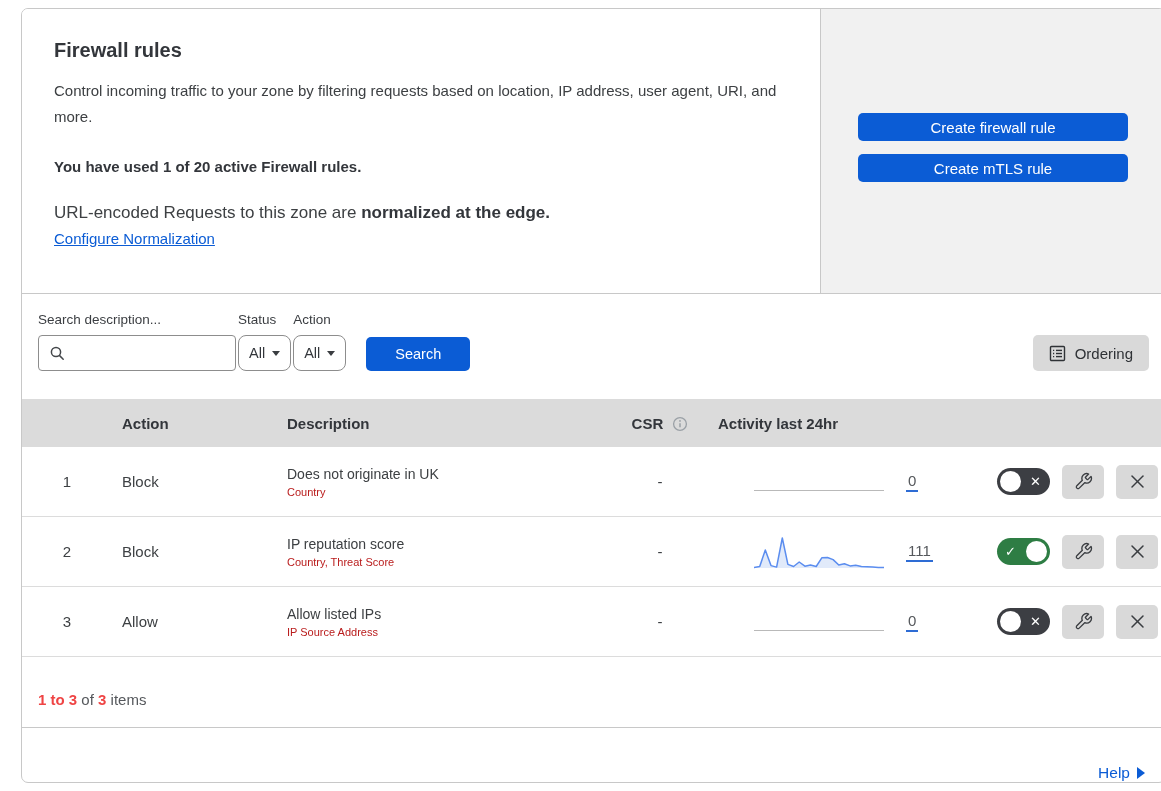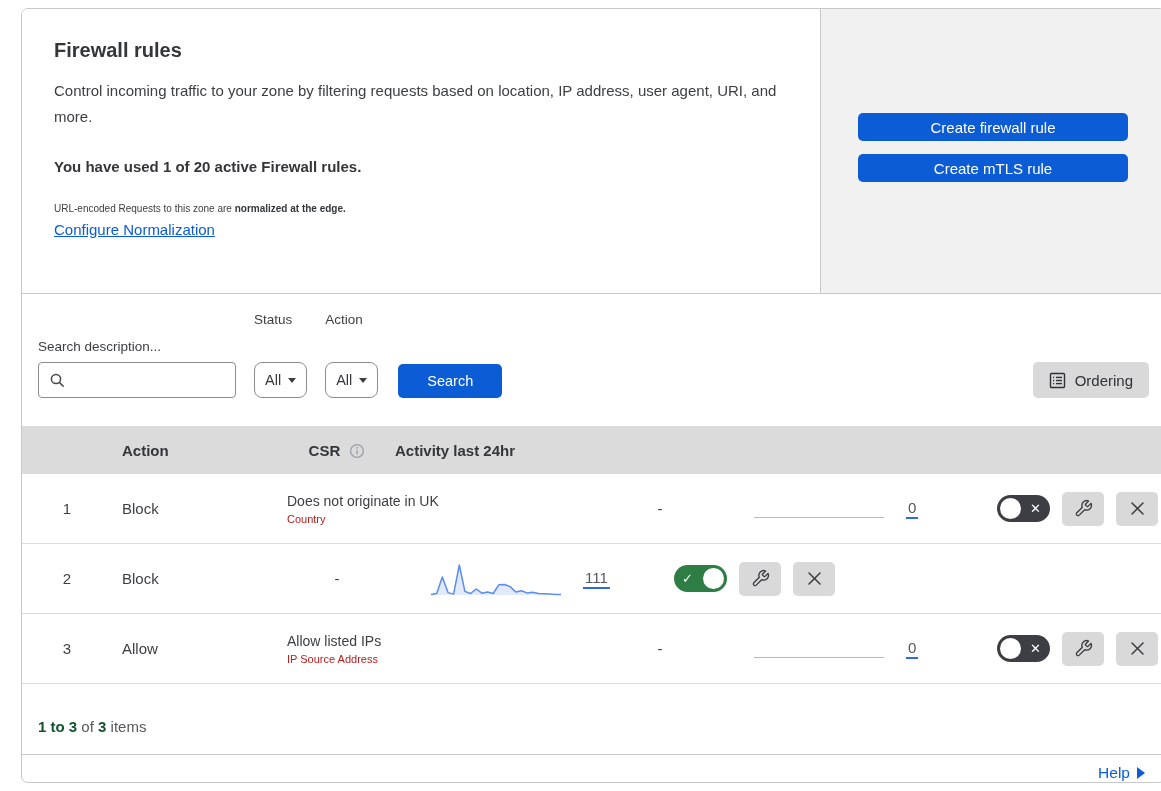--- a/index.html
+++ b/index.html
@@ -8,21 +8,21 @@
   .card { position:absolute; left:21px; top:8px; width:1145px; height:775px;
     background:#fff; border:1px solid #c8c8c8; border-radius:7px; overflow:hidden;
     display:flex; flex-direction:column; }
 
   
   .header-region { display:flex; height:285px; border-bottom:1px solid #c8c8c8; flex:none; }
   .header-left { flex:1; padding:30px 36px 0 32px; background:#fff; }
   .page-title { font-size:20px; font-weight:700; color:#33363b; margin-bottom:16px; }
   .desc { font-size:15px; line-height:1.75; max-width:740px; color:#3d4043; }
   .usage { font-size:15px; font-weight:700; color:#33363b; margin-top:27px; }
-  .norm { font-size:10px; margin-top:28px; color:#3d4043; }
+  .norm { font-size:17px; margin-top:28px; color:#3d4043; }
   .norm b { color:#33363b; }
   .link { color:#0b5cd5; text-decoration:underline; font-size:15px; cursor:pointer; }
   .norm-link { display:inline-block; margin-top:7px; }
   .header-right { width:345px; flex:none; background:#f1f1f1; border-left:1px solid #c8c8c8;
     display:flex; flex-direction:column; align-items:center; }
   .btn-primary { width:270px; height:28px; background:#0b5cd5; color:#fff; border:none;
     border-radius:5px; font-size:15px; font-family:inherit; cursor:pointer; }
   .btn-create-fw { margin-top:104px; }
   .btn-create-mtls { margin-top:13px; }
 
@@ -32,21 +32,21 @@
   .flabel { font-size:13.5px; color:#3b3e42; margin-bottom:8px; }
   .search-box { width:198px; height:36px; border:1px solid #8d8d8d; border-radius:4px;
     display:flex; align-items:center; padding-left:10px; background:#fff; }
   .search-box input { border:none; outline:none; flex:1; height:30px; margin-left:6px;
     font-size:14px; font-family:inherit; background:transparent; }
   .select-box { height:36px; border:1px solid #8d8d8d; border-radius:8px; background:#fff;
     display:flex; align-items:center; padding:0 10px; gap:7px; font-size:14.5px;
     color:#33363b; cursor:pointer; }
   .caret-down { width:0; height:0; border-left:4.5px solid transparent;
     border-right:4.5px solid transparent; border-top:5.5px solid #3a3d41; }
-  .gap18 { margin-left:18px;gap:27px; }
+  .gap18 { margin-left:2px; }
   .btn-search { width:104px; height:34px; margin-left:20px; background:#0b5cd5; color:#fff;
     border:none; border-radius:5px; font-size:14.5px; font-family:inherit; cursor:pointer; }
   .filter-spacer { flex:1; }
   .btn-ordering { height:36px; padding:0 16px; background:#d9d9d9; border:none; border-radius:5px;
     display:flex; align-items:center; gap:9px; font-size:15px; color:#2f3236;
     font-family:inherit; cursor:pointer; }
 
   
   .tbl-header { display:flex; align-items:center; height:48px; background:#dbdbdb;
     font-size:15px; font-weight:700; color:#33363b; flex:none; }
@@ -78,21 +78,21 @@
     font-size:13px; font-weight:700; line-height:1; }
   .toggle.off .t-glyph { right:9px; }
   .toggle.on  .t-glyph { left:8px; }
 
   .icon-btn { width:42px; height:34px; background:#d9d9d9; border:none; border-radius:5px;
     display:flex; align-items:center; justify-content:center; cursor:pointer; flex:none; }
 
   
   .count-bar { height:70px; display:flex; align-items:center; padding:14px 16px 0 16px;
     font-size:15px; color:#55585c; flex:none; }
-  .count-bar b { color:#14532d;text-align:right; }
+  .count-bar b { color:#ef4444;text-align:right; }
   .help-bar { border-top:1px solid #c8c8c8; flex:1; display:flex; align-items:flex-end;
     justify-content:flex-end; padding-right:20px; }
   .help-link { display:flex; align-items:center; gap:7px; color:#0b5cd5; font-size:15.5px;
     cursor:pointer; }
   .tri-right { width:0; height:0; border-top:6px solid transparent;
     border-bottom:6px solid transparent; border-left:8px solid #0b5cd5; }
   svg { display:block; }
 </style>
 </head>
 <body>
@@ -154,20 +154,21 @@
             <line x1="7" y1="11.6" x2="13" y2="11.6" stroke="#2f3236" stroke-width="1.4"></line>
           </svg>
       </span>
       <span>Ordering</span>
     </button>
   </div>
 
   <div class="tbl-header">
     <div class="col-num"></div>
     <div class="col-action">Action</div>
+    <div class="col-desc">Description</div>
     <div class="col-csr">
       <span>CSR</span>
       <span style="display:inline-block;vertical-align:-3px;margin-left:5px;">
         <svg width="16" height="16" viewBox="0 0 16 16">
             <circle cx="8" cy="8" r="6.4" fill="none" stroke="#9aa0a6" stroke-width="1.3"></circle>
             <line x1="8" y1="7.2" x2="8" y2="11.2" stroke="#9aa0a6" stroke-width="1.5"></line>
             <circle cx="8" cy="4.9" r="0.9" fill="#9aa0a6"></circle>
           </svg>
       </span>
     </div>
@@ -206,20 +207,24 @@
               <line x1="13" y1="2" x2="2" y2="13" stroke="#3a3d41" stroke-width="1.5" stroke-linecap="round"></line>
             </svg>
         </span>
       </button>
     </div>
   </div>
 
   <div class="tbl-row">
     <div class="col-num">2</div>
     <div class="col-action">Block</div>
+    <div class="col-desc">
+      <div class="desc-main">IP reputation score</div>
+      <div class="desc-sub">Country, Threat Score</div>
+    </div>
     <div class="col-csr">-</div>
     <div class="col-activity">
       <div class="spark-box">
         <svg width="130" height="40" viewBox="0 0 130 40">
           <polygon points="0.0,35.4 5.7,34.5 11.3,18.0 17.0,33.6 22.6,35.1 28.3,6.0 33.9,32.4 39.6,34.5 45.2,30.0 50.9,34.2 56.5,33.0 62.2,34.5 67.8,25.8 73.5,25.5 79.1,27.6 84.8,33.0 90.4,31.8 96.1,33.9 101.7,33.3 107.4,34.5 113.0,34.8 118.7,35.1 124.3,35.4 130.0,35.4 130,36 0,36" fill="#dce6f9" opacity="0.85"></polygon>
           <polyline points="0.0,35.4 5.7,34.5 11.3,18.0 17.0,33.6 22.6,35.1 28.3,6.0 33.9,32.4 39.6,34.5 45.2,30.0 50.9,34.2 56.5,33.0 62.2,34.5 67.8,25.8 73.5,25.5 79.1,27.6 84.8,33.0 90.4,31.8 96.1,33.9 101.7,33.3 107.4,34.5 113.0,34.8 118.7,35.1 124.3,35.4 130.0,35.4" fill="none" stroke="#5b8def" stroke-width="1.5" stroke-linejoin="round" stroke-linecap="round"></polyline>
         </svg>
       </div>
       <span class="count-link">111</span>
     </div>

